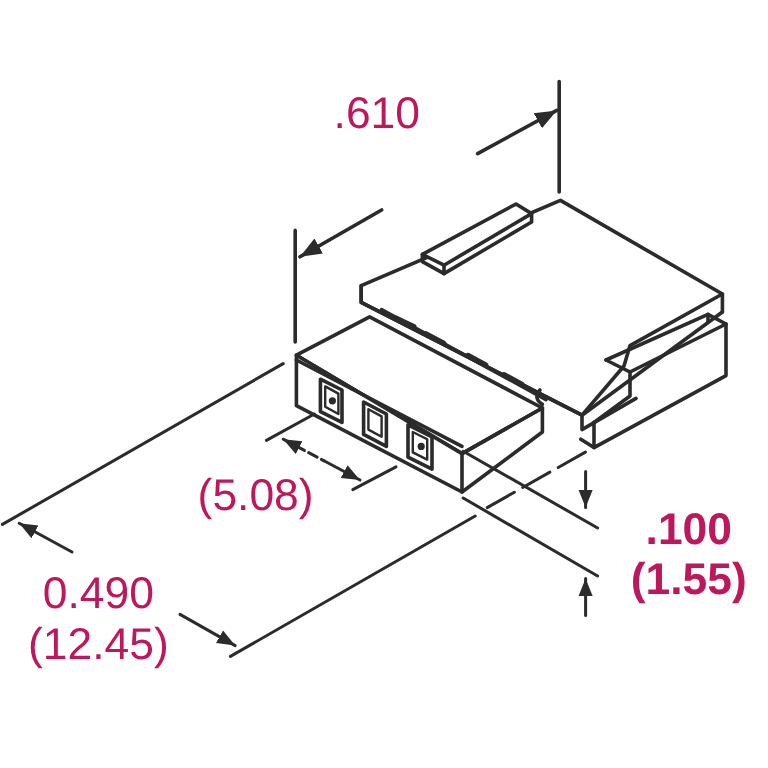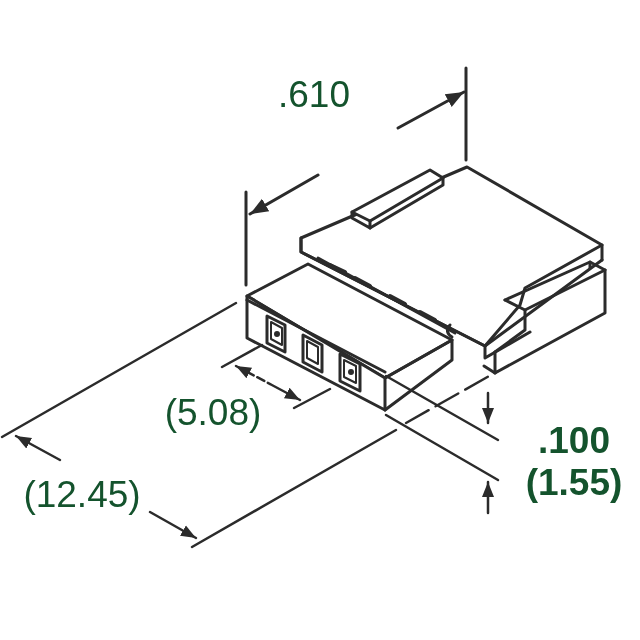--- a/index.html
+++ b/index.html
@@ -1,18 +1,18 @@
 <!DOCTYPE html>
 <html><head>
   <meta charset="utf-8">
   <style>
     html, body { margin: 0; padding: 0; background: #ffffff; }
     #canvas { position: relative; width: 640px; height: 640px; background: #ffffff; overflow: hidden; }
     svg { position: absolute; left: 0; top: 0; }
-    .dim-text { position: absolute; font-family: "Liberation Sans", sans-serif; color: #14532d; font-size: 37px; line-height: 42px; text-align: center; white-space: nowrap; }
+    .dim-text { position: absolute; font-family: "Liberation Sans", sans-serif; color: #be185d; font-size: 37px; line-height: 42px; text-align: center; white-space: nowrap; }
   </style>
 </head>
 <body>
 
 <div id="canvas">
   <svg width="640" height="640" viewBox="0 0 640 640" fill="none" stroke="#2b2b2b" stroke-width="3" stroke-linejoin="round" stroke-linecap="round">
     <defs>
       <marker id="arr" viewBox="0 0 10 10" refX="10" refY="5" markerWidth="6" markerHeight="6" orient="auto-start-reverse">
         <path d="M0,1 L10,5 L0,9 z" fill="#2b2b2b" stroke="none"></path>
       </marker>
@@ -112,15 +112,16 @@
   <div class="dim-text" style="left:148px;top:392px;width:130px;">
     <div>(5.08)</div>
   </div>
 
   <div class="dim-text" style="left:508px;top:420px;width:132px;font-weight:bold;">
     <div>.100</div>
     <div>(1.55)</div>
   </div>
 
   <div class="dim-text" style="left:6px;top:474px;width:152px;">
+    <div>0.490</div>
     <div>(12.45)</div>
   </div>
 </div>
 
 </body></html>

